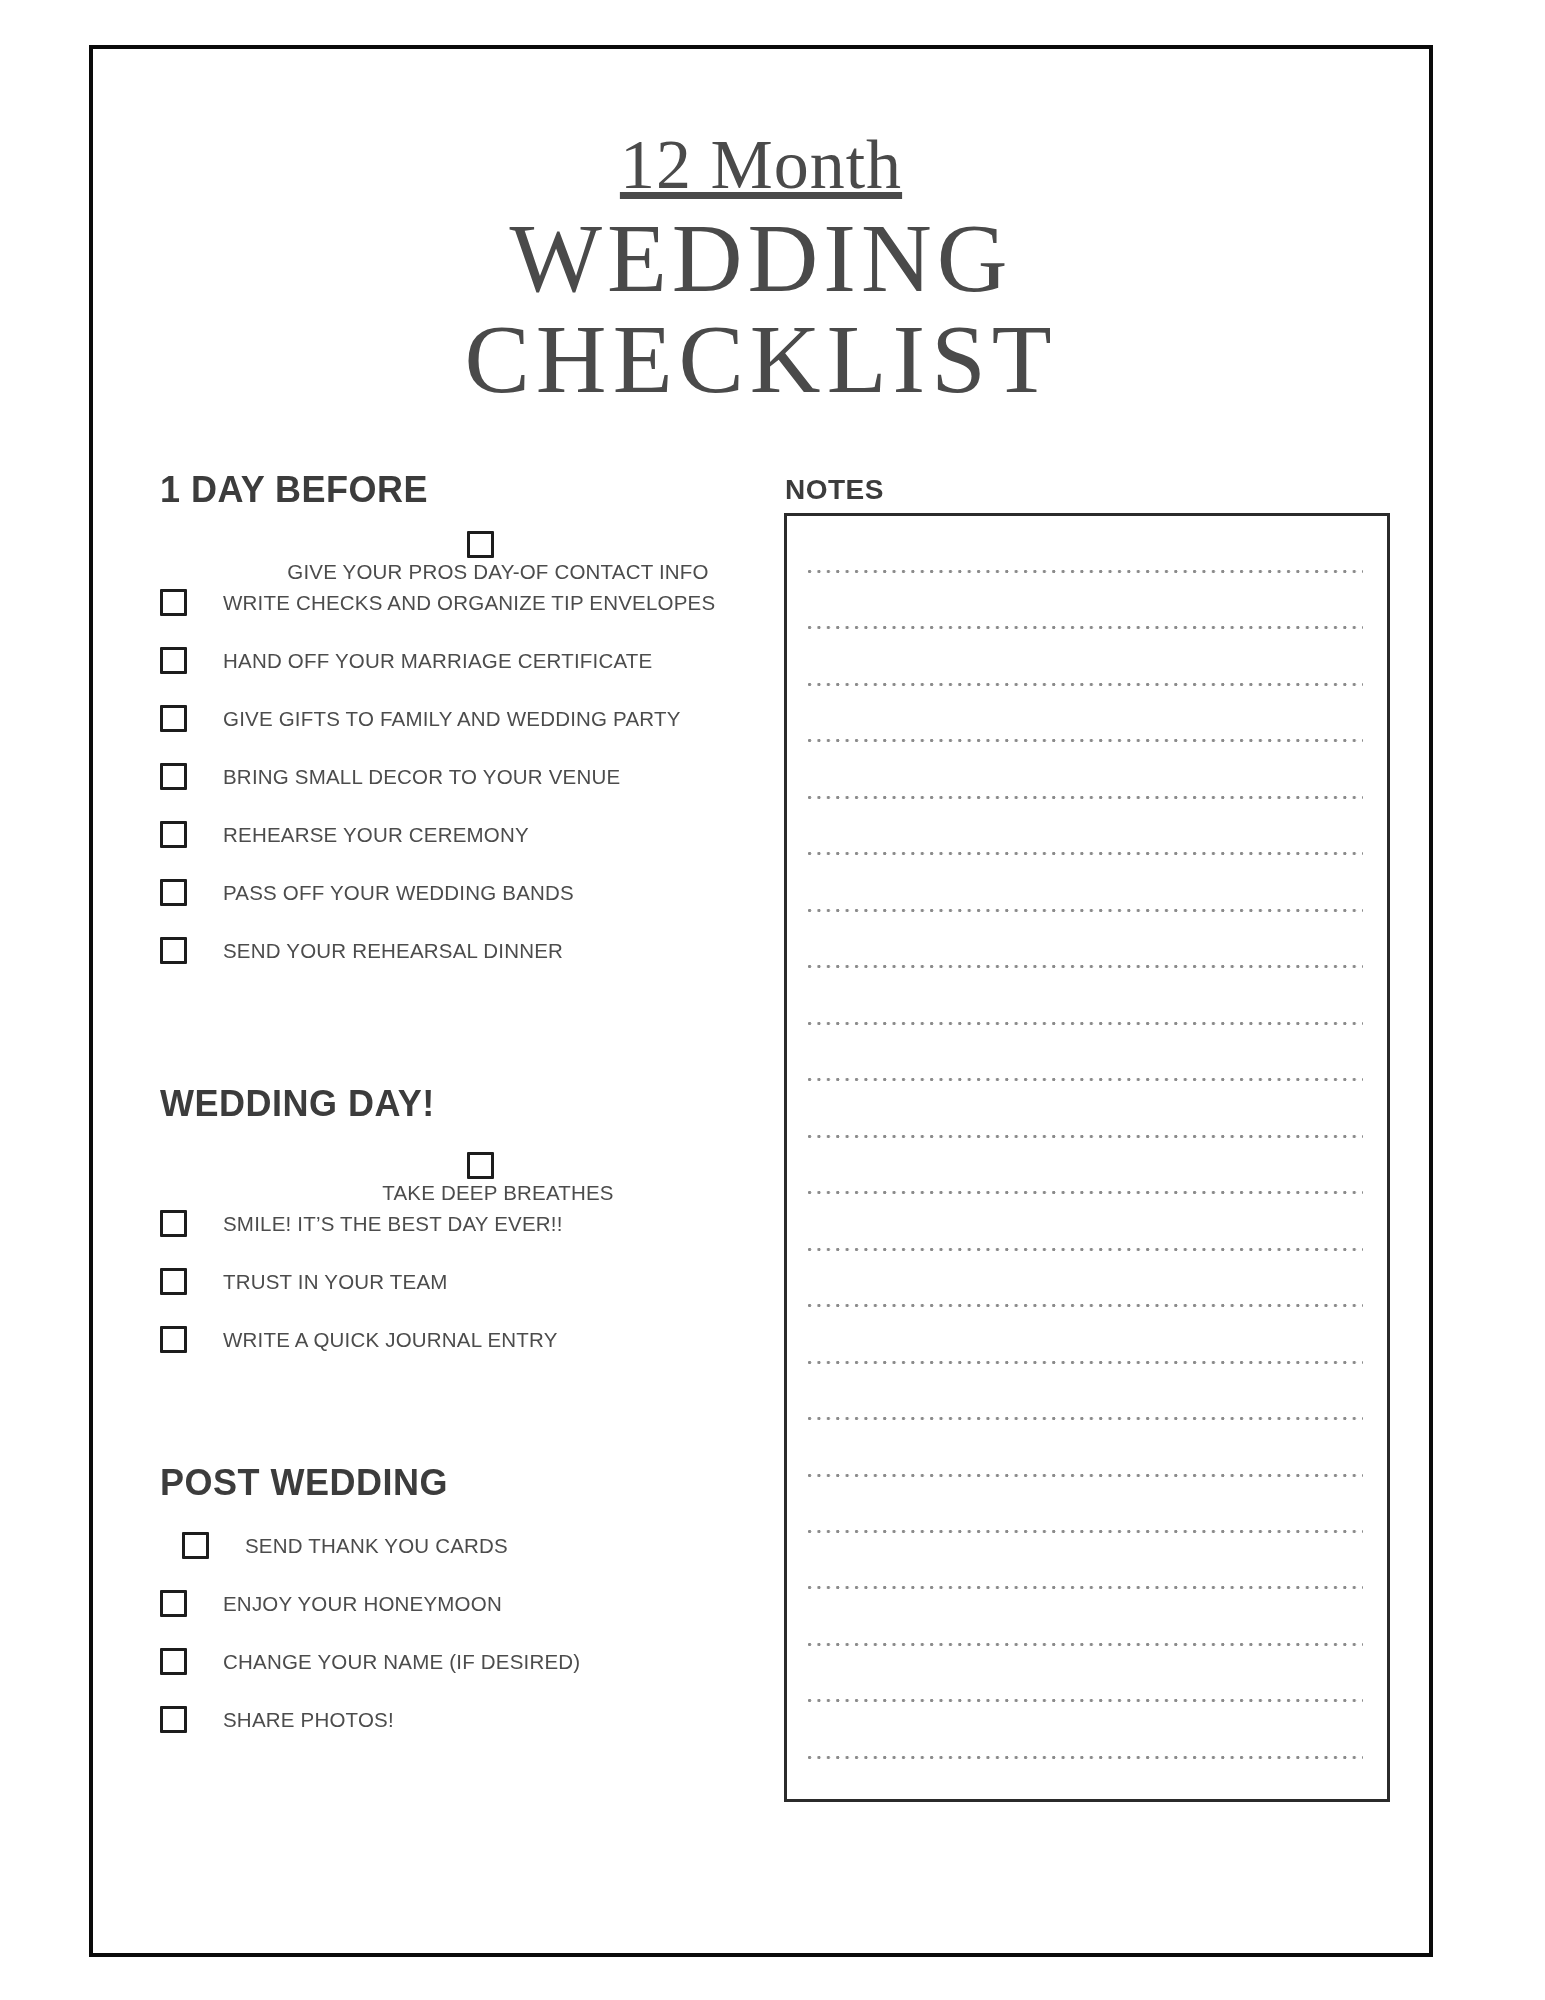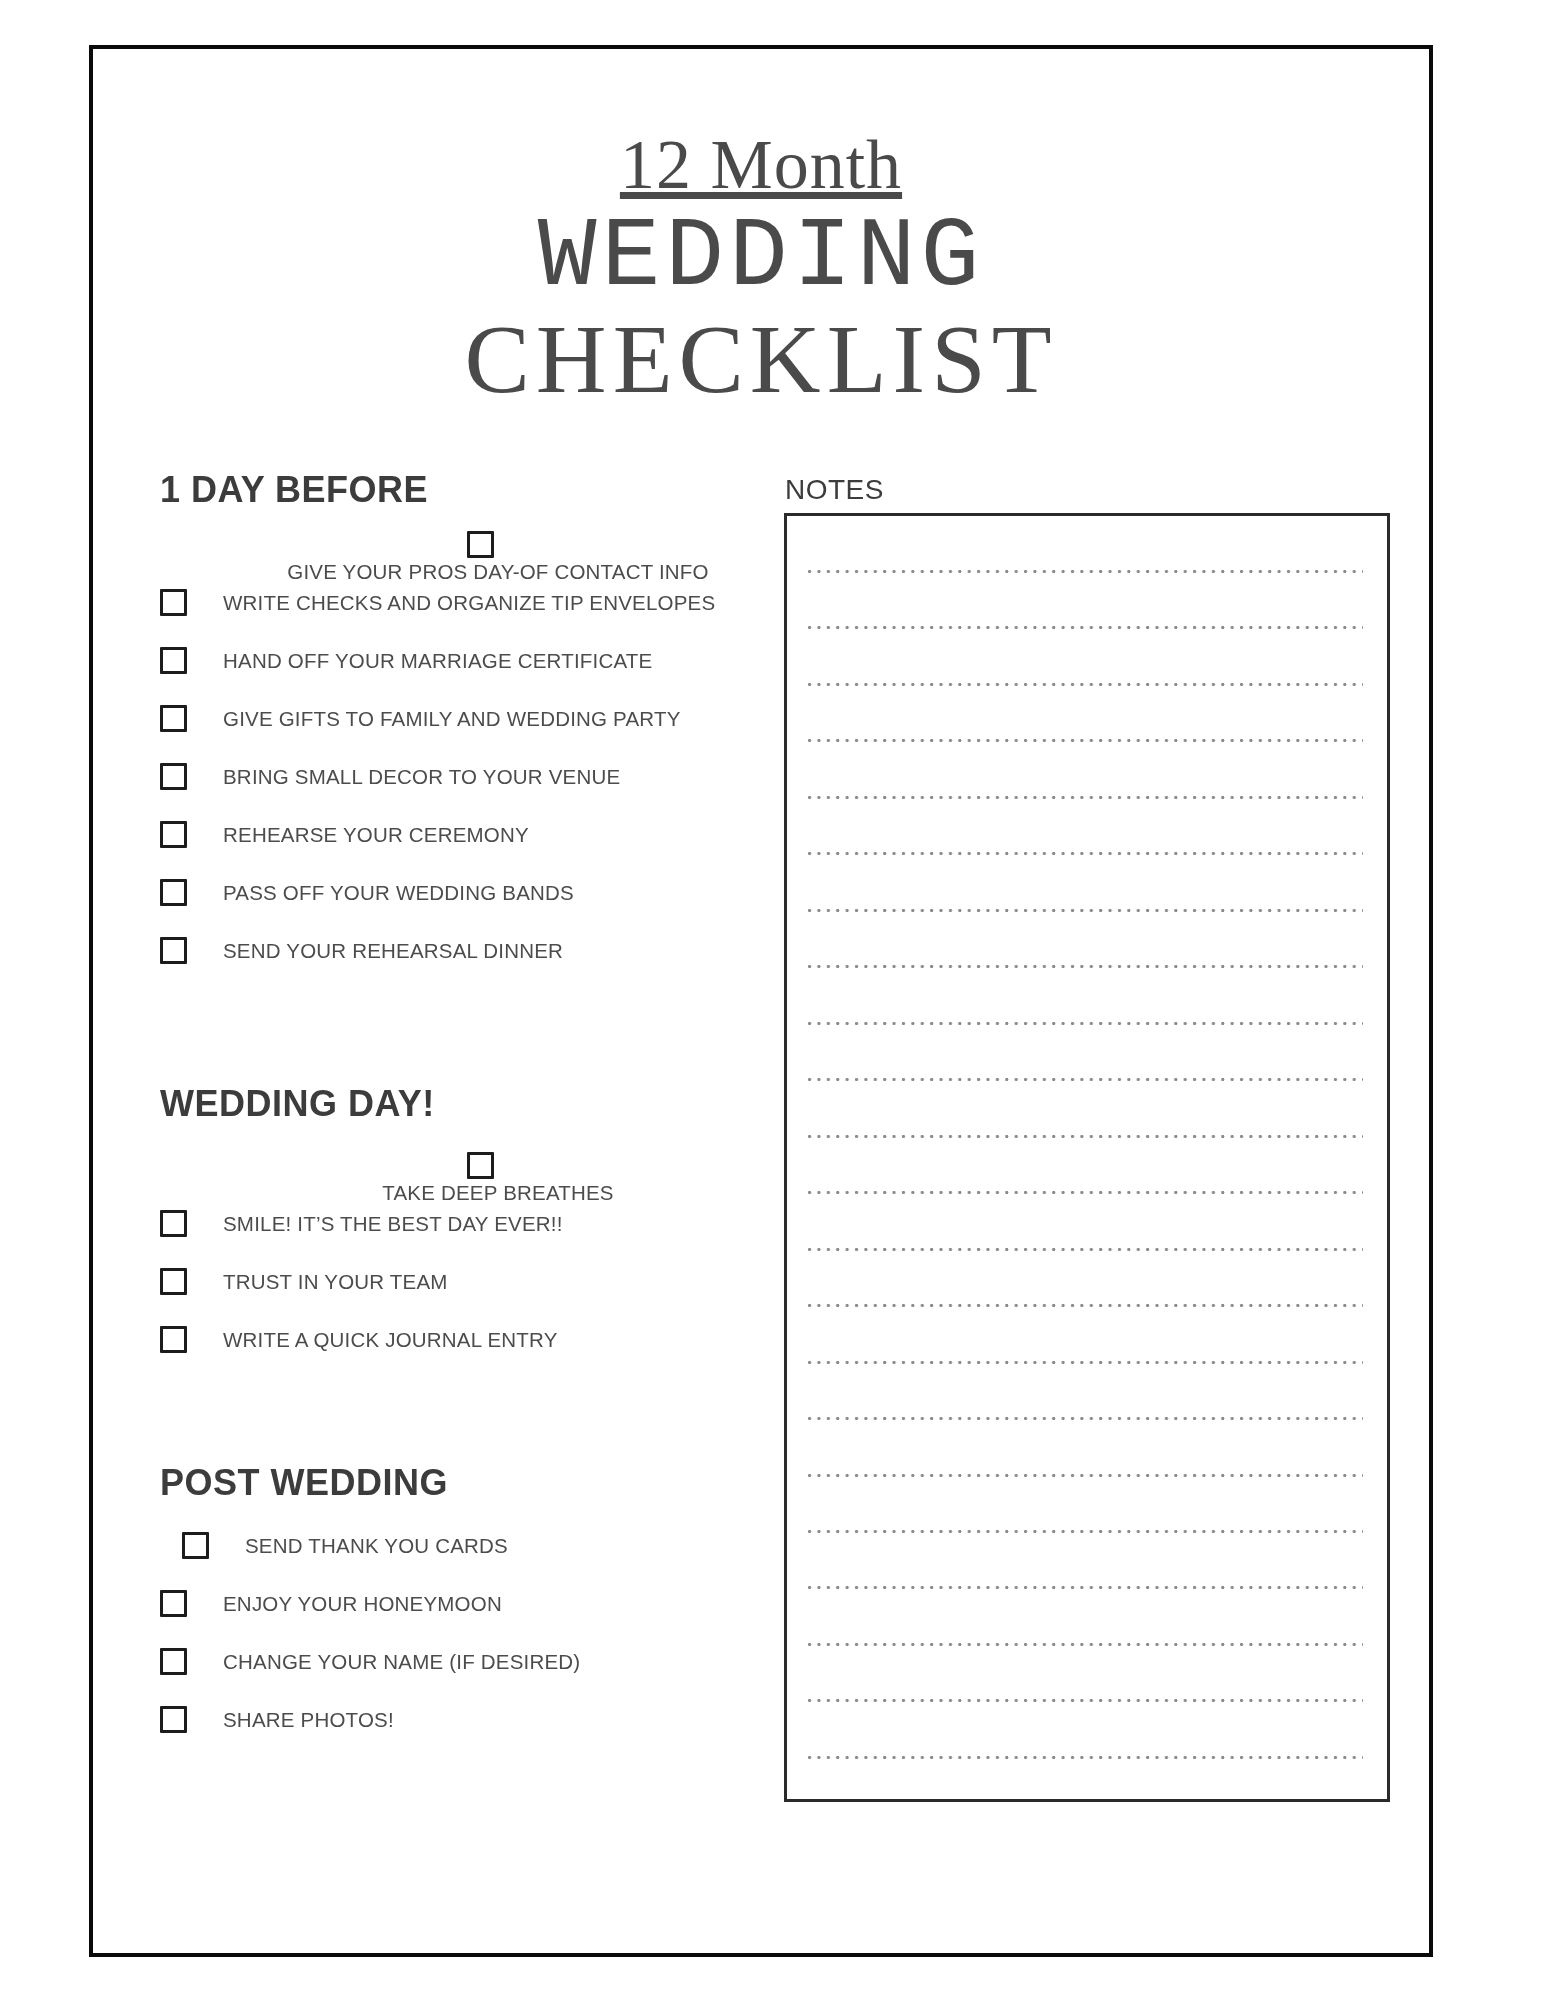--- a/index.html
+++ b/index.html
@@ -10,21 +10,21 @@
   }
   .page-border{
     position:absolute;left:89px;top:45px;width:1336px;height:1904px;
     border:4px solid var(--frame,#0a0a0a);background:#ffffff;
   }
   
   .title-wrap{position:absolute;left:89px;top:0;width:1344px;}
   .tline{position:absolute;left:0;right:0;text-align:center;
     font-family:"Liberation Serif","DejaVu Serif",serif;color:var(--title,#4a4a4a);}
   .t-small{top:130px;font-size:70px;line-height:70px;letter-spacing:1px;text-decoration:underline;}
-  .t-big1{top:209px;font-size:98px;line-height:98px;letter-spacing:5px;font-family:Liberation Mono, monospace;}
+  .t-big1{top:209px;font-size:98px;line-height:98px;letter-spacing:5px;}
   .t-big2{top:310px;font-size:98px;line-height:98px;letter-spacing:6px;}
   
   .sec{position:absolute;left:160px;width:640px;}
   #sec1{top:474px;} #sec2{top:1088px;} #sec3{top:1467px;}
   .sec h2{
     margin:0;font-size:36px;line-height:32px;font-weight:700;
     color:var(--heading,#3c3c3c);letter-spacing:.5px;
   }
   .row{display:flex;align-items:center;height:27px;margin-top:31px;}
   #sec1 .row:first-of-type{margin-top:25px;flex-direction:column;}
@@ -34,21 +34,21 @@
     box-sizing:border-box;width:27px;height:27px;flex:0 0 27px;
     border:3px solid var(--box,#1c1c1c);background:#ffffff;border-radius:1px;
   }
   .lbl{
     margin-left:36px;font-size:20.5px;line-height:27px;
     color:var(--text,#4c4c4c);letter-spacing:.2px;white-space:nowrap;
   }
   
   .notes-heading{
     position:absolute;left:785px;top:474px;margin:0;
-    font-size:28px;line-height:32px;font-weight:400;
+    font-size:28px;line-height:32px;font-weight:700;
     color:var(--heading,#3c3c3c);letter-spacing:.5px;
   }
   .notes-box{
     position:absolute;left:784px;top:513px;width:606px;height:1289px;
     box-sizing:border-box;border:3px solid var(--notes-border,#2b2b2b);background:#ffffff;
   }
   .notes-lines{
     position:absolute;left:21px;right:24px;top:54px;bottom:40px;
     display:flex;flex-direction:column;justify-content:space-between;
   }

